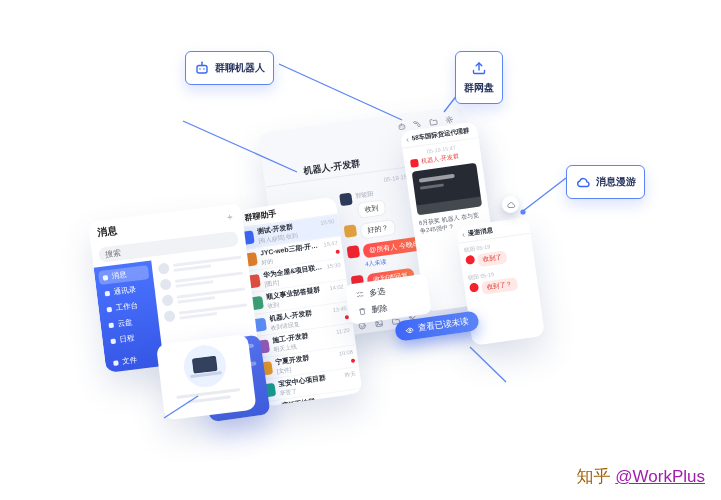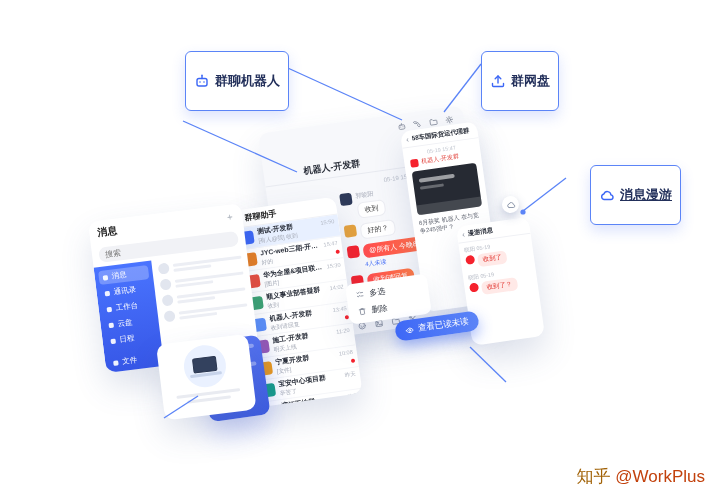--- a/index.html
+++ b/index.html
@@ -13,29 +13,29 @@
   .panel{
     position:absolute;background:#fff;border-radius:10px;
     box-shadow:0 16px 32px rgba(73,93,150,.18);
     transform-origin:top left;overflow:hidden;
   }
 
   
   .callout{
     position:absolute;display:flex;align-items:center;gap:5px;
     background:#fff;border:1px solid #5B84F7;border-radius:6px;
-    padding:20px 8px;font-size:13px;font-weight:bold;color:#23305B;
+    padding:8px 8px;font-size:10px;font-weight:bold;color:#23305B;
     box-shadow:0 6px 14px rgba(59,102,245,.18);z-index:20;white-space:nowrap;
   }
   .cicon{width:16px;height:16px;display:block;color:#3B66F5;flex:none;}
   .cicon svg{width:16px;height:16px;display:block;fill:none;stroke:currentColor;stroke-width:1.4;stroke-linecap:round;stroke-linejoin:round;}
   #co-robot{left:185px;top:51px;}
-  #co-drive{left:481px;top:51px;}
+  #co-drive{left:455px;top:51px;flex-direction:column;}
   #co-offline{left:100px;top:108px;}
-  #co-roaming{left:590px;top:165px;text-decoration:underline;}
+  #co-roaming{left:566px;top:165px;}
   #co-read{left:507px;top:371px;}
   #co-content{left:57px;top:406px;}
 
   
   #lines{position:absolute;inset:0;width:721px;height:500px;z-index:15;pointer-events:none;}
   #lines path{stroke:#5B84F7;stroke-width:1.3;fill:none;}
   #lines circle{fill:#5B84F7;}
 
   
   #mini-window{left:88px;top:222px;width:154px;height:152px;transform:rotate(-7deg);z-index:5;}
@@ -154,21 +154,21 @@
   .lc-circle{width:42px;height:42px;border-radius:50%;background:#EAF1FF;margin:0 auto;display:flex;flex-direction:column;align-items:center;justify-content:center;}
   .lc-screen{width:24px;height:15px;background:#33415E;border-radius:2px;border:1px solid #2A3650;box-sizing:border-box;}
   .lc-base{width:32px;height:3px;background:#C7D3EA;border-radius:2px;margin-top:1px;}
   .lc-bar{height:3px;border-radius:2px;background:#E9EBF1;margin:5px auto 0 auto;}
   .lc-bar.b1{width:80%;}
   .lc-bar.b2{width:55%;margin-top:3px;}
 
   
   #watermark{position:absolute;right:16px;bottom:12px;font-size:17px;z-index:25;}
   #watermark .wz{color:#a16207;}
-  #watermark .wh{color:#c2410c;}
+  #watermark .wh{color:#a21caf;text-decoration:underline;}
 </style>
 </head>
 <body>
 
 <div class="stage">
 
   <section class="panel" id="main-window">
     <div class="m-top">
       <span class="micon">
           <svg viewBox="0 0 16 16">

